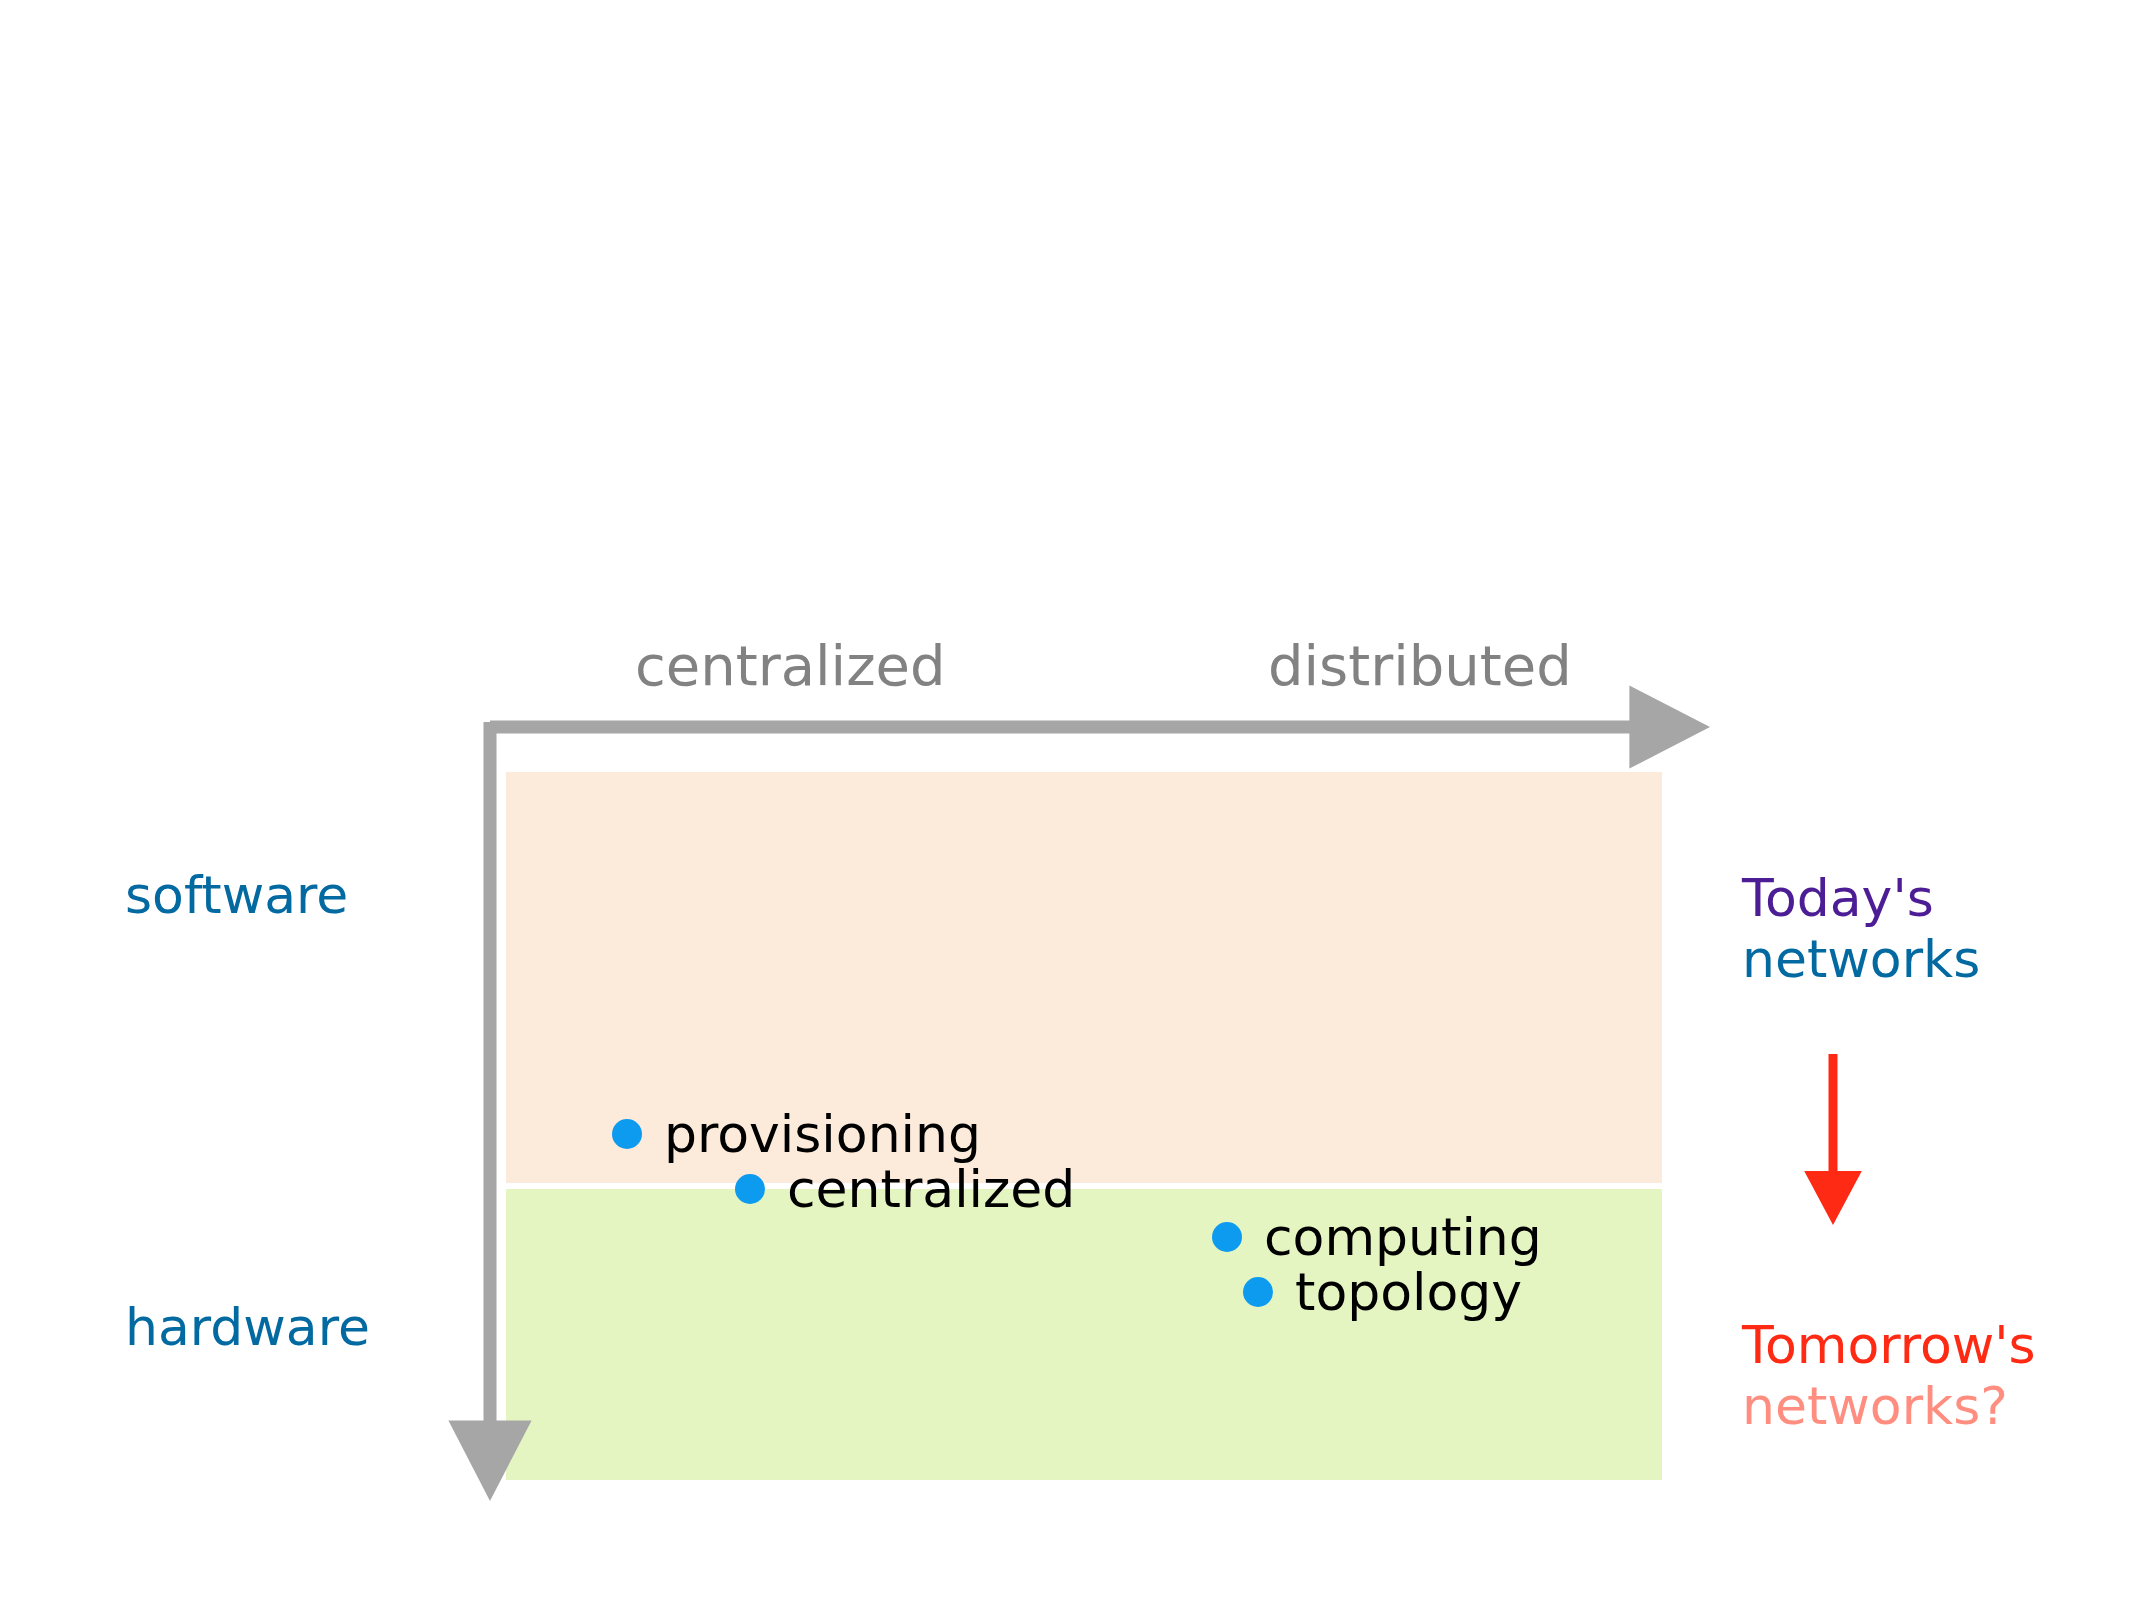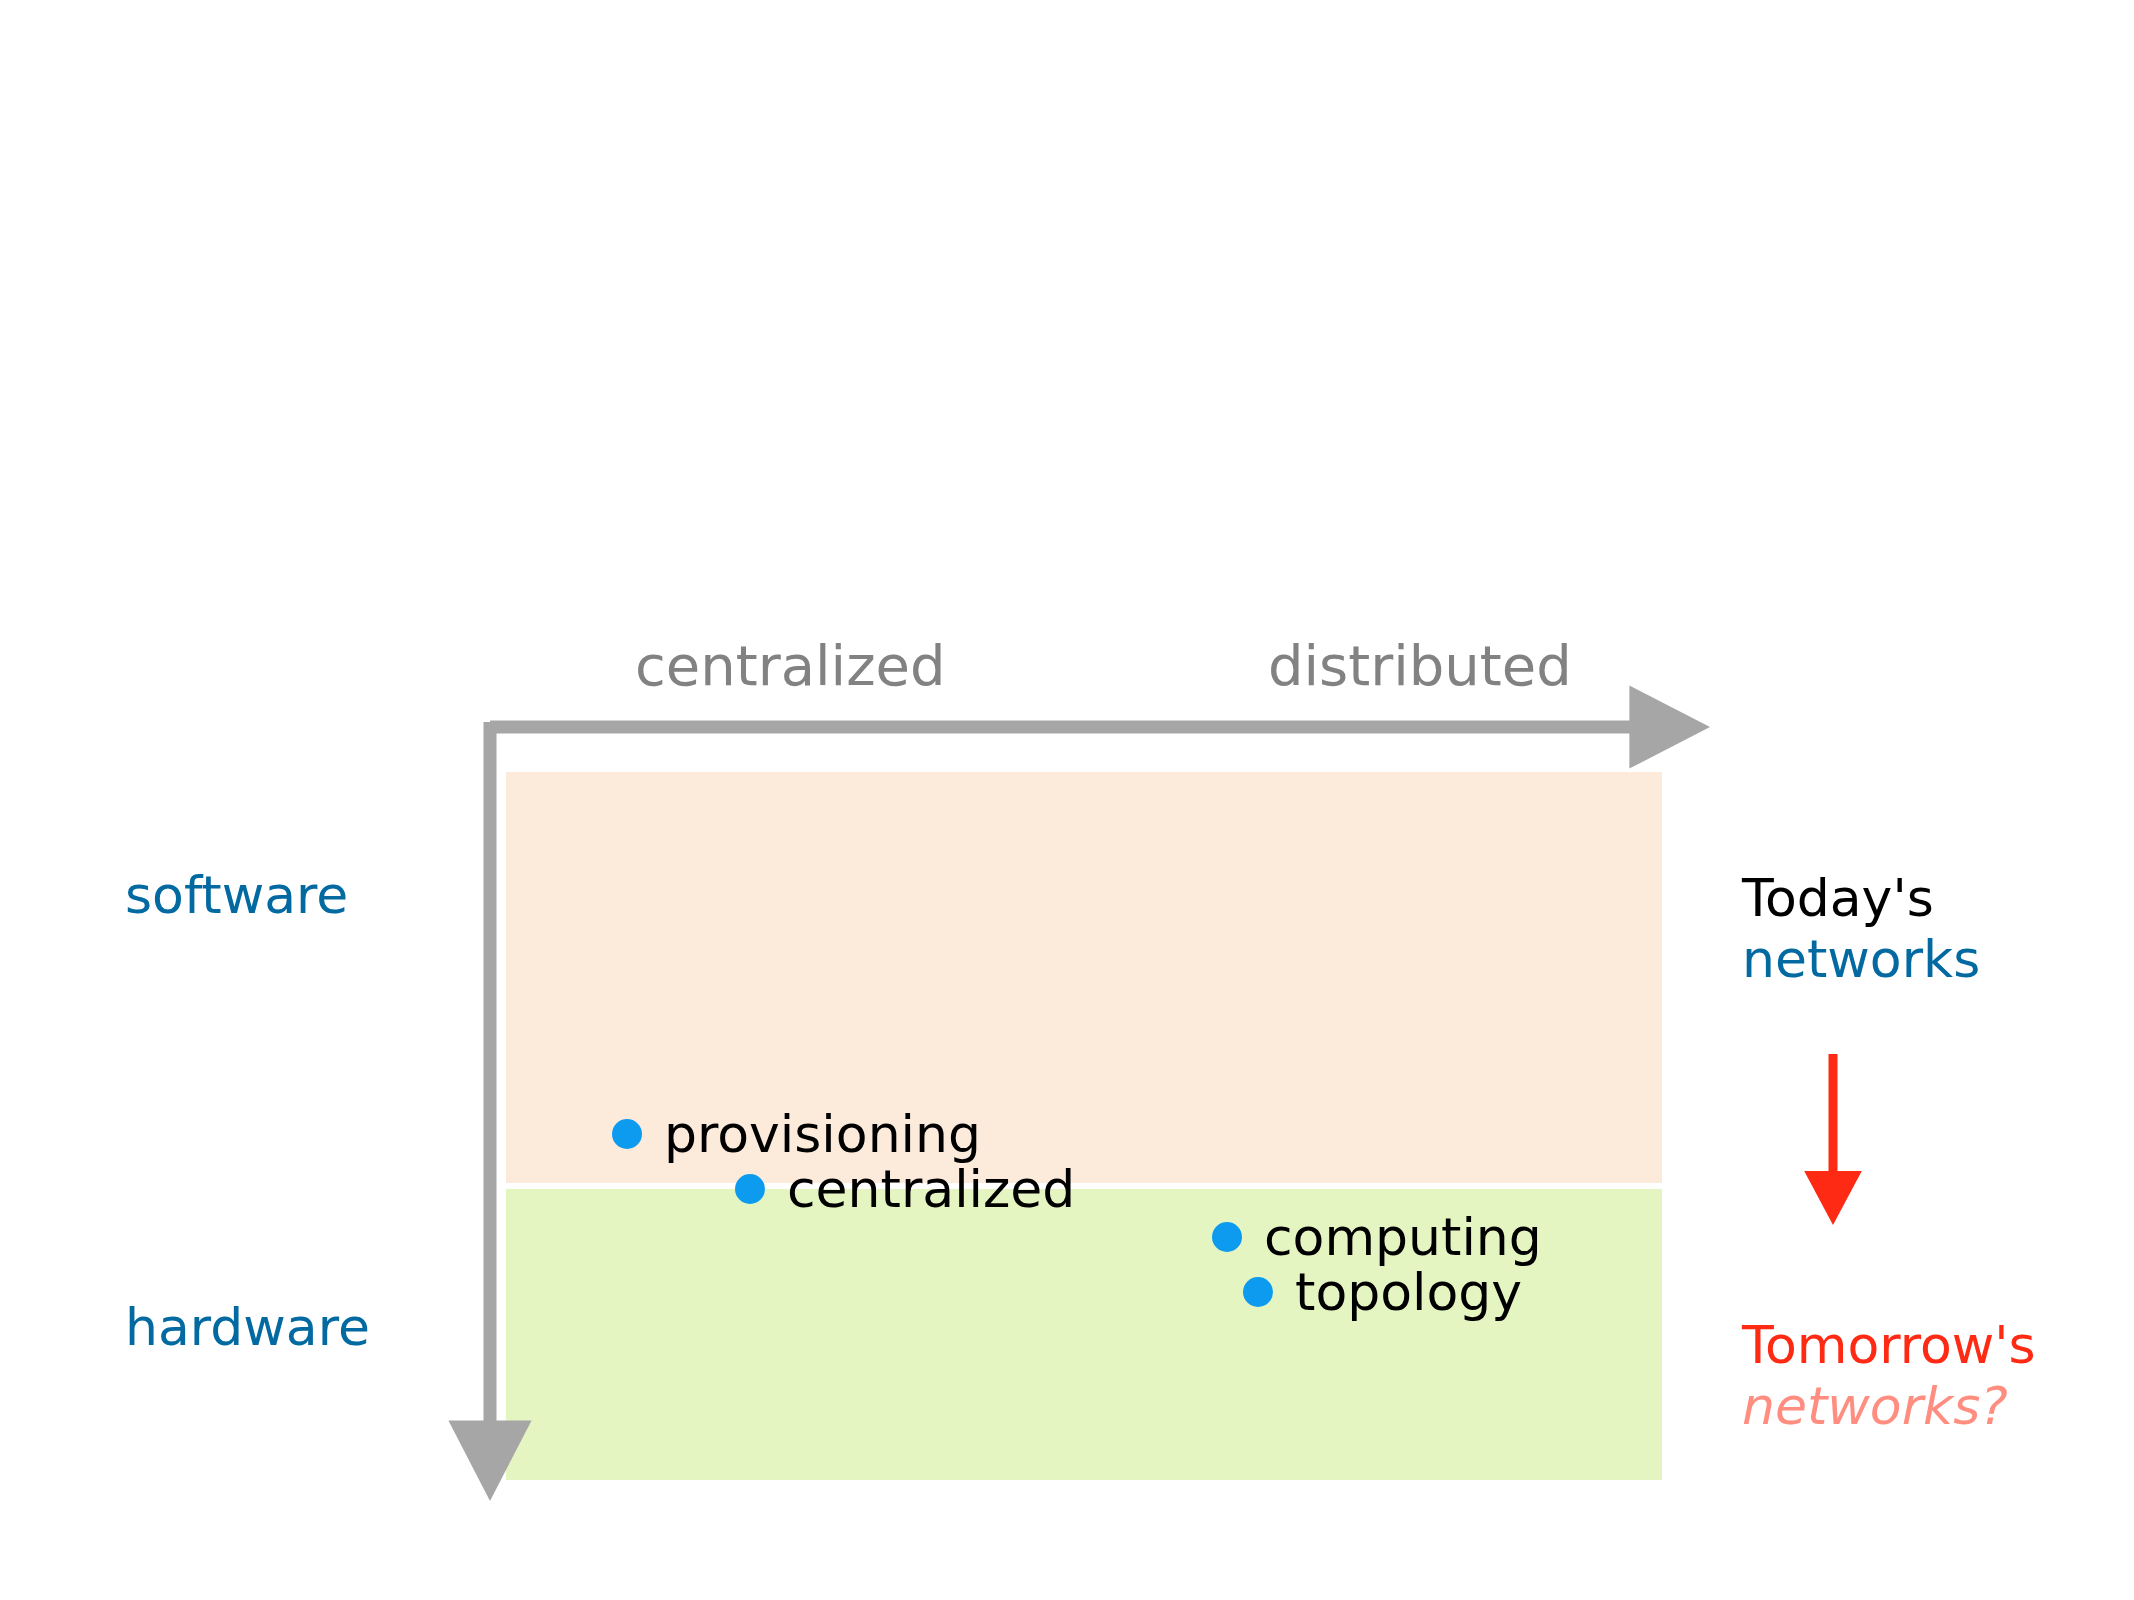--- a/index.html
+++ b/index.html
@@ -98,26 +98,26 @@
   #item-computing    { left: 1212px; top: 1195px; }
   #item-topology     { left: 1243px; top: 1250px; }
 
   
   .annot {
     line-height: 1.18;
     font-size: 52px;
     white-space: nowrap;
   }
   #annot-today { left: 1742px; top: 852px; }
-  #annot-today .annot-line1 { color: #000000; display: block; }
+  #annot-today .annot-line1 { color: #4c1d95; display: block; }
   #annot-today .annot-line2 { color: #0369a1; display: block; }
 
   #annot-tomorrow { left: 1742px; top: 1260px; margin-top: 39px; }
   #annot-tomorrow .annot-line1 { color: #ff2a14; display: block; }
-  #annot-tomorrow .annot-line2 { color: #ff8e81; display: block; font-style: italic; }
+  #annot-tomorrow .annot-line2 { color: #ff8e81; display: block; }
 
   #transition-arrow-svg {
     left: 1795px;
     top: 1030px;
     width: 120px;
     height: 180px;
     overflow: visible;
     pointer-events: none;
   }
 </style>

